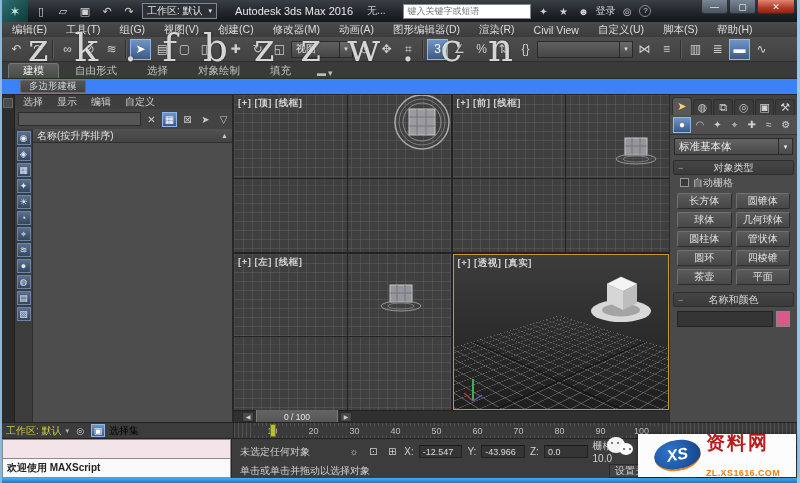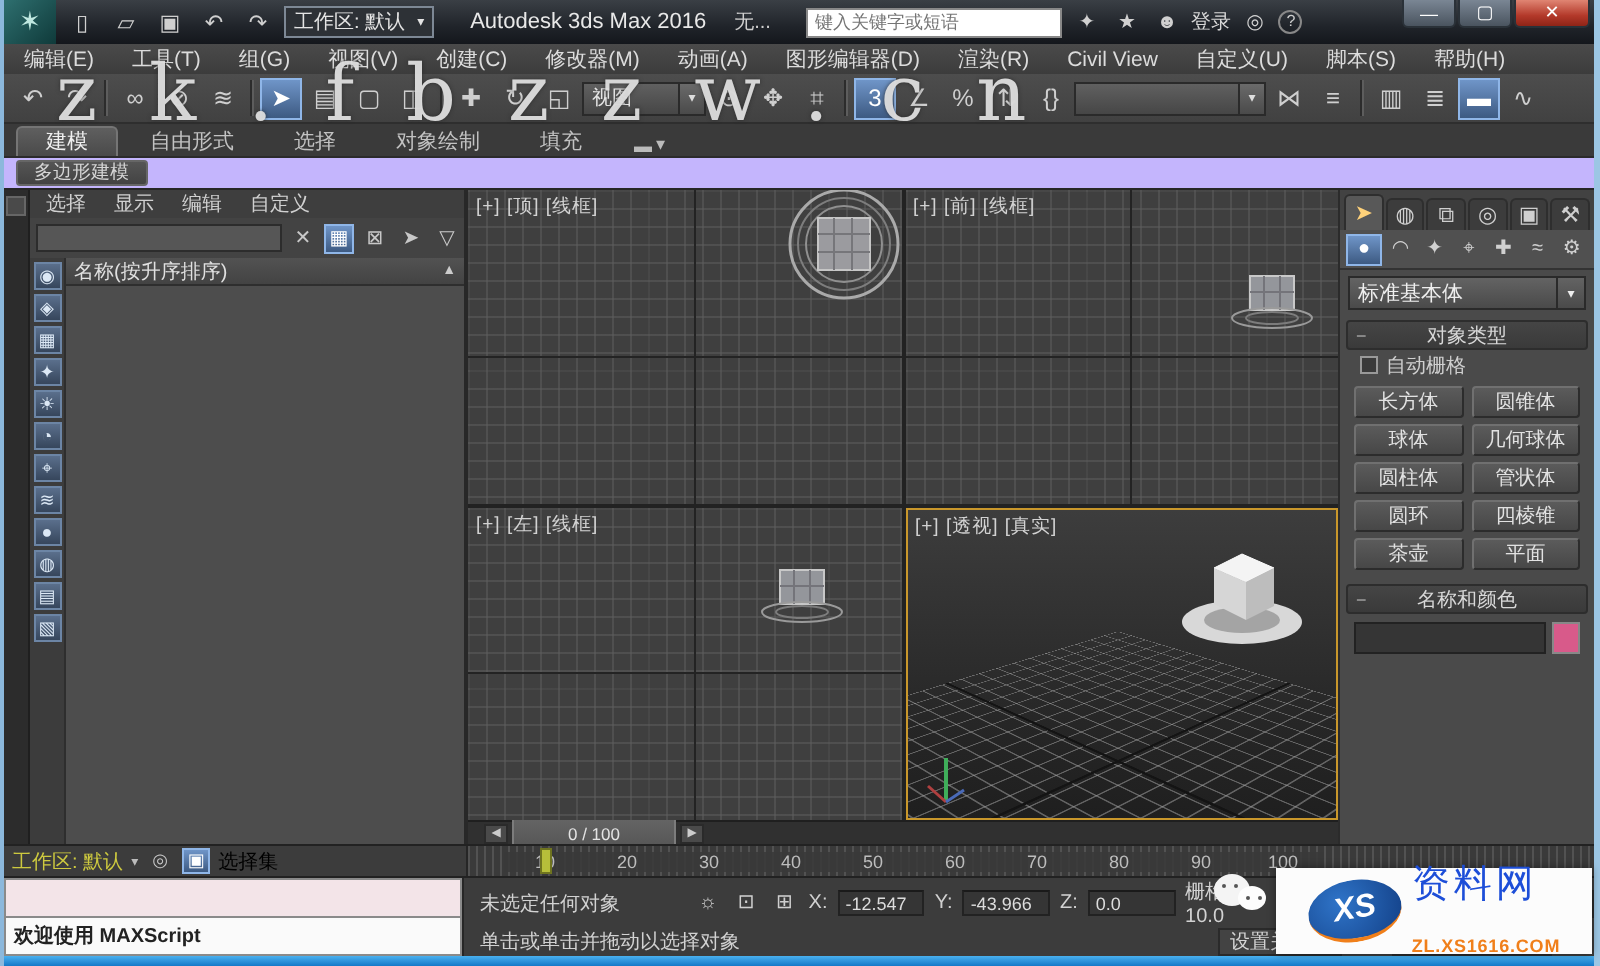--- a/index.html
+++ b/index.html
@@ -27,21 +27,21 @@
   .tbtn.active{background:linear-gradient(#6f95c8,#3d5a82);border:1px solid #8fb6e8;color:#fff;}
   .tsep{width:2px;height:18px;border-left:1px solid #2c2c2c;border-right:1px solid #5d5d5d;margin:0 2px;flex:none;}
   .dd{height:17px;background:linear-gradient(#606060,#464646);border:1px solid #2a2a2a;color:#e6e6e6;display:flex;align-items:center;font-size:10px;padding-left:4px;flex:none;}
   .dd .dar{margin-left:auto;width:13px;height:100%;background:linear-gradient(#6a6a6a,#4a4a4a);border-left:1px solid #2a2a2a;display:flex;align-items:center;justify-content:center;font-size:7px;color:#ddd;}
   .wm-toolbar{position:absolute;left:26px;top:-12px;z-index:30;font-family:"DejaVu Serif","Liberation Serif",serif;font-size:39px;letter-spacing:26px;color:rgba(228,228,228,.92);text-shadow:0 0 2px rgba(40,40,40,.8);pointer-events:none;}
   
   .ribbontabs{height:17px;background:#3a3a3a;display:flex;align-items:flex-end;padding-left:6px;gap:2px;font-size:10.5px;color:#c2c2c2;border-bottom:1px solid #2b2b2b;}
   .rtab{padding:1px 14px;height:15px;display:flex;align-items:center;}
   .rtab.active{background:linear-gradient(#5f5f5f,#4a4a4a);border:1px solid #757575;border-bottom:none;border-radius:3px 3px 0 0;color:#efefef;}
   .rmin{margin-left:10px;color:#bbb;font-size:9px;display:flex;align-items:center;gap:2px;}
-  .ribbonpanel{height:16px;background:#c4b5fd;display:flex;align-items:center;padding-left:6px;border-bottom:1px solid #262626;}
+  .ribbonpanel{height:16px;background:#3b82f6;display:flex;align-items:center;padding-left:18px;border-bottom:1px solid #262626;}
   .ppanelbtn{height:13px;background:linear-gradient(#555,#434343);border:1px solid #666;color:#d5d5d5;font-size:9.5px;display:flex;align-items:center;padding:0 8px;border-radius:2px;}
   
   .main{height:327px;display:flex;}
   .vtabs{width:13px;background:#2c2c2c;border-right:1px solid #1f1f1f;display:flex;flex-direction:column;align-items:center;padding-top:3px;}
   .vtab-ic{width:10px;height:10px;background:#4a4a4a;border:1px solid #666;}
   
   .explorer{width:219px;background:#434343;border-right:2px solid #282828;display:flex;flex-direction:column;font-size:10px;color:#d0d0d0;}
   .exp-menus{height:14px;display:flex;gap:14px;align-items:center;padding-left:8px;background:#3e3e3e;}
   .exp-search{height:20px;display:flex;align-items:center;gap:3px;padding:0 3px;background:#434343;}
   .exp-input{flex:1;height:14px;background:#565656;border:1px solid #2c2c2c;color:#ddd;font-size:9px;padding:0 2px;}
@@ -49,21 +49,21 @@
   .exp-ic.blue{background:linear-gradient(#6f95c8,#3d5a82);border:1px solid #8fb6e8;color:#fff;}
   .exp-body{flex:1;display:flex;min-height:0;}
   .filter-col{width:18px;background:#3c3c3c;border-right:1px solid #2e2e2e;display:flex;flex-direction:column;align-items:center;gap:2px;padding-top:2px;}
   .filter-ic{width:14px;height:14px;flex:none;background:linear-gradient(#5a6f8c,#36465c);border:1px solid #6c85a5;color:#dce8f5;font-size:9px;display:flex;align-items:center;justify-content:center;}
   .exp-list{flex:1;background:#4d4d4d;display:flex;flex-direction:column;}
   .exp-header{height:14px;background:linear-gradient(#525252,#434343);border-bottom:1px solid #2e2e2e;display:flex;align-items:center;padding:0 4px;color:#e0e0e0;}
   .exp-header .sort{margin-left:auto;font-size:7px;color:#ccc;}
   
   .vpcol{flex:1;display:flex;flex-direction:column;min-width:0;}
   .viewports{flex:1;display:grid;grid-template-columns:1fr 1fr;grid-template-rows:1fr 1fr;gap:2px;background:#222;}
-  .vp{position:relative;overflow:hidden;}
+  .vp{position:relative;overflow:hidden;font-weight:bold;}
   .vp.wire{background-color:#3f3f3f;background-image:
     linear-gradient(rgba(96,96,96,.5) 1px,transparent 1px),
     linear-gradient(90deg,rgba(96,96,96,.5) 1px,transparent 1px),
     linear-gradient(rgba(25,25,25,.45) 1px,transparent 1px),
     linear-gradient(90deg,rgba(25,25,25,.45) 1px,transparent 1px);
     background-size:9px 9px,9px 9px,90px 90px,90px 90px;}
   .axv{position:absolute;left:52%;top:0;bottom:0;width:1px;background:#232323;}
   .axh{position:absolute;top:53%;left:0;right:0;height:1px;background:#232323;}
   .vplabel{position:absolute;top:2px;left:4px;font-size:9.5px;color:#d2d2d2;z-index:5;letter-spacing:.5px;}
   .vp.persp{background:linear-gradient(180deg,#3d3d3d,#262626 70%,#1f1f1f);border:1px solid #c9972b;}
@@ -116,21 +116,21 @@
   .chk{width:9px;height:9px;border:1px solid #999;background:#3a3a3a;}
   .objgrid{display:grid;grid-template-columns:1fr 1fr;gap:3px 4px;padding:3px 7px 5px;}
   .obtn{height:16px;background:linear-gradient(#5b5b5b,#474747);border:1px solid;border-color:#707070 #2c2c2c #2c2c2c #707070;border-radius:2px;color:#e2e2e2;display:flex;align-items:center;justify-content:center;font-size:10px;}
   .namerow{display:flex;margin:4px 7px;height:16px;}
   .namefield{flex:1;background:#353535;border:1px solid #222;}
   .swatch{width:14px;height:16px;background:#d85a8a;border:1px solid #888;margin-left:3px;}
   
   .wm-logo{position:absolute;right:1px;bottom:6px;width:158px;height:43px;background:#fcfcfc;z-index:40;display:flex;align-items:center;justify-content:center;gap:5px;box-shadow:0 0 4px rgba(0,0,0,.4);}
   .wm-ell{width:47px;height:31px;background:radial-gradient(circle at 35% 35%,#2f74c8,#123f86);border-radius:50%;transform:rotate(-10deg);display:flex;align-items:center;justify-content:center;color:#fff;font-style:italic;font-weight:bold;font-size:16px;border-bottom:2px solid #f07f1a;}
   .wm-col{display:flex;flex-direction:column;line-height:1;}
-  .wm-name{color:#1d4ed8;font-weight:normal;font-size:19px;letter-spacing:2px;}
+  .wm-name{color:#b91c1c;font-weight:bold;font-size:19px;letter-spacing:2px;}
   .wm-url{color:#f07f1a;font-size:9px;font-weight:bold;margin-top:17px;letter-spacing:.4px;}
   .wm-wechat{position:absolute;right:160px;bottom:22px;z-index:41;width:30px;height:24px;}
   .wc1{position:absolute;left:0;top:0;width:18px;height:16px;background:#f4f4f4;border-radius:50%;}
   .wc2{position:absolute;left:12px;top:6px;width:14px;height:12px;background:#fdfdfd;border-radius:50%;}
   .wc1::after,.wc2::after{content:"";position:absolute;left:4px;top:5px;width:2px;height:2px;background:#555;border-radius:50%;box-shadow:6px 0 0 #555;}
 </style>
 </head>
 <body>
 
 <div class="window">

